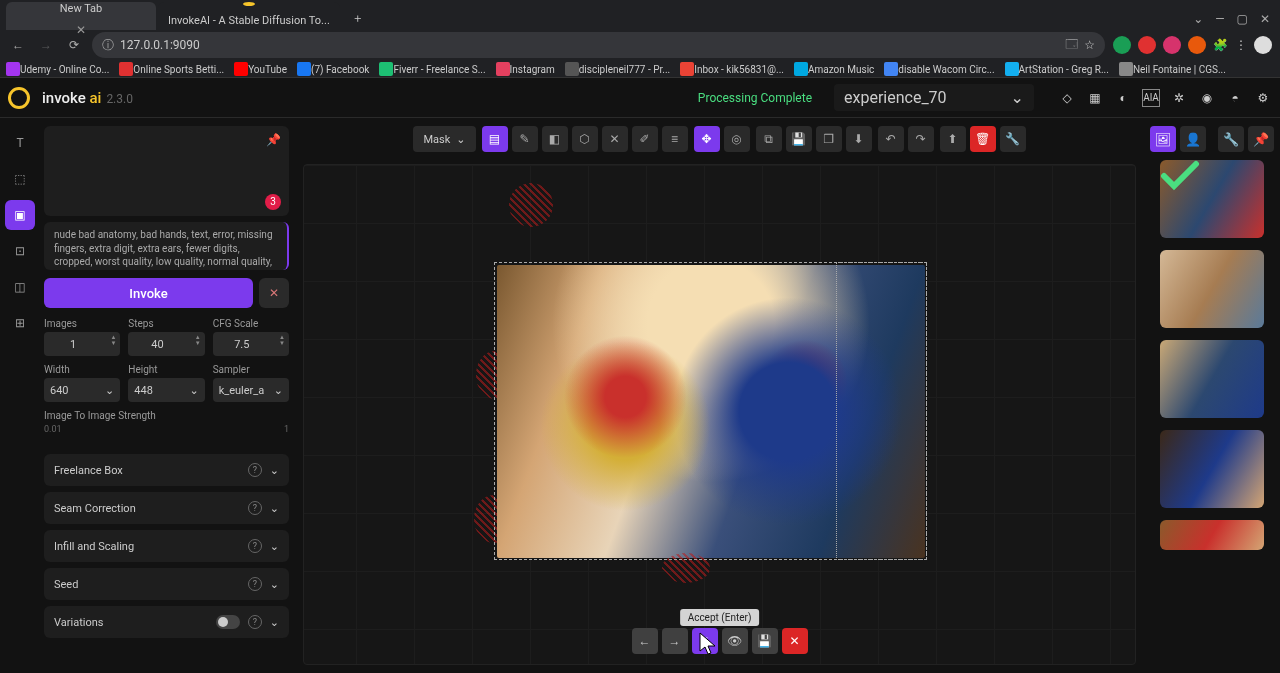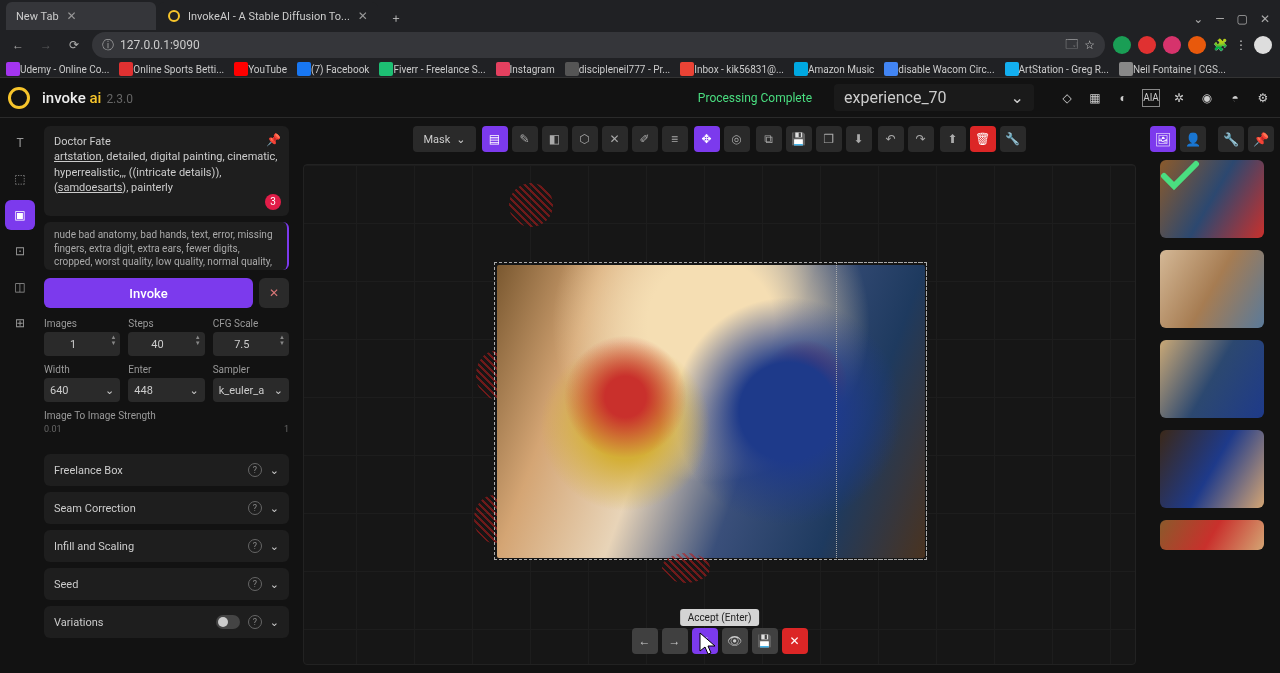--- a/index.html
+++ b/index.html
@@ -1,21 +1,21 @@
 <!DOCTYPE html>
 <html><head>
 <meta charset="utf-8">
 <style>
 * { margin:0; padding:0; box-sizing:border-box; font-family:-apple-system,BlinkMacSystemFont,"Segoe UI",Roboto,sans-serif; }
 body { background:#121212; color:#ccc; width:1280px; height:673px; overflow:hidden; font-size:12px; }
 
 
 .browser-chrome { background:#202124; height:78px; border-bottom:1px solid #333; }
 .tab-strip { height:30px; display:flex; align-items:flex-end; padding-left:6px; gap:0; }
-.tab { height:28px; background:#35363a; border-radius:6px 6px 0 0; padding:0 10px; display:flex; align-items:center; gap:8px; font-size:11px; color:#ccc; min-width:150px; margin-right:2px;}
+.tab { height:28px; background:#35363a; border-radius:6px 6px 0 0; padding:0 10px; display:flex; align-items:center; gap:8px; font-size:11px; color:#ccc; min-width:150px; margin-right:2px;flex-direction:column;}
 .tab.active { background:#202124; }
 .tab-close { color:#999; font-size:12px; }
 .tab-new { width:24px; height:24px; display:flex; align-items:center; justify-content:center; color:#ccc; margin-left:4px; }
 .addr-row { height:30px; display:flex; align-items:center; padding:0 8px; gap:8px; }
 .nav-btn { width:20px; height:20px; display:flex; align-items:center; justify-content:center; color:#aaa; }
 .addr-bar { flex:1; background:#35363a; height:26px; border-radius:13px; display:flex; align-items:center; padding:0 10px; color:#ccc; font-size:12px; }
 .addr-icon { margin-right:6px; opacity:.7; display:flex; }
 .addr-tools { display:flex; gap:6px; align-items:center; }
 .ext-icon { width:18px; height:18px; border-radius:50%; display:flex; align-items:center; justify-content:center; font-size:10px; }
 .bookmarks { height:18px; display:flex; align-items:center; padding:0 6px; gap:10px; overflow:hidden;}
@@ -233,24 +233,20 @@
     <div class="rail-btn">⬚</div>
     <div class="rail-btn active">▣</div>
     <div class="rail-btn">⊡</div>
     <div class="rail-btn">◫</div>
     <div class="rail-btn">⊞</div>
   </div>
 
   <div class="left-panel">
     <div class="prompt-box">
       <span class="pin">📌</span>
-      <div>
-        <span>Doctor Fate</span><br>
-        <span class="ul">artstation</span><span>, detailed, digital painting, cinematic, hyperrealistic,,, ((intricate details)), (</span><span class="ul">samdoesarts</span><span>), painterly</span>
-      </div>
       <div class="badge-count">3</div>
     </div>
     <div class="neg-box">nude bad anatomy, bad hands, text, error, missing fingers, extra digit, extra ears, fewer digits, cropped, worst quality, low quality, normal quality, jpeg artifacts, signature</div>
     <div class="invoke-row">
       <button class="invoke-btn">Invoke</button>
       <div class="cancel-btn">✕</div>
     </div>
     <div class="param-row">
       <div class="param-col">
         <span class="param-label">Images</span>
@@ -267,21 +263,21 @@
     </div>
     <div class="param-row">
       <div class="param-col">
         <span class="param-label">Width</span>
         <div class="select-input">
             <span>640</span>
             <span>⌄</span>
           </div>
       </div>
       <div class="param-col">
-        <span class="param-label">Enter</span>
+        <span class="param-label">Height</span>
         <div class="select-input">
             <span>448</span>
             <span>⌄</span>
           </div>
       </div>
       <div class="param-col">
         <span class="param-label">Sampler</span>
         <div class="select-input">
             <span>k_euler_a</span>
             <span>⌄</span>

